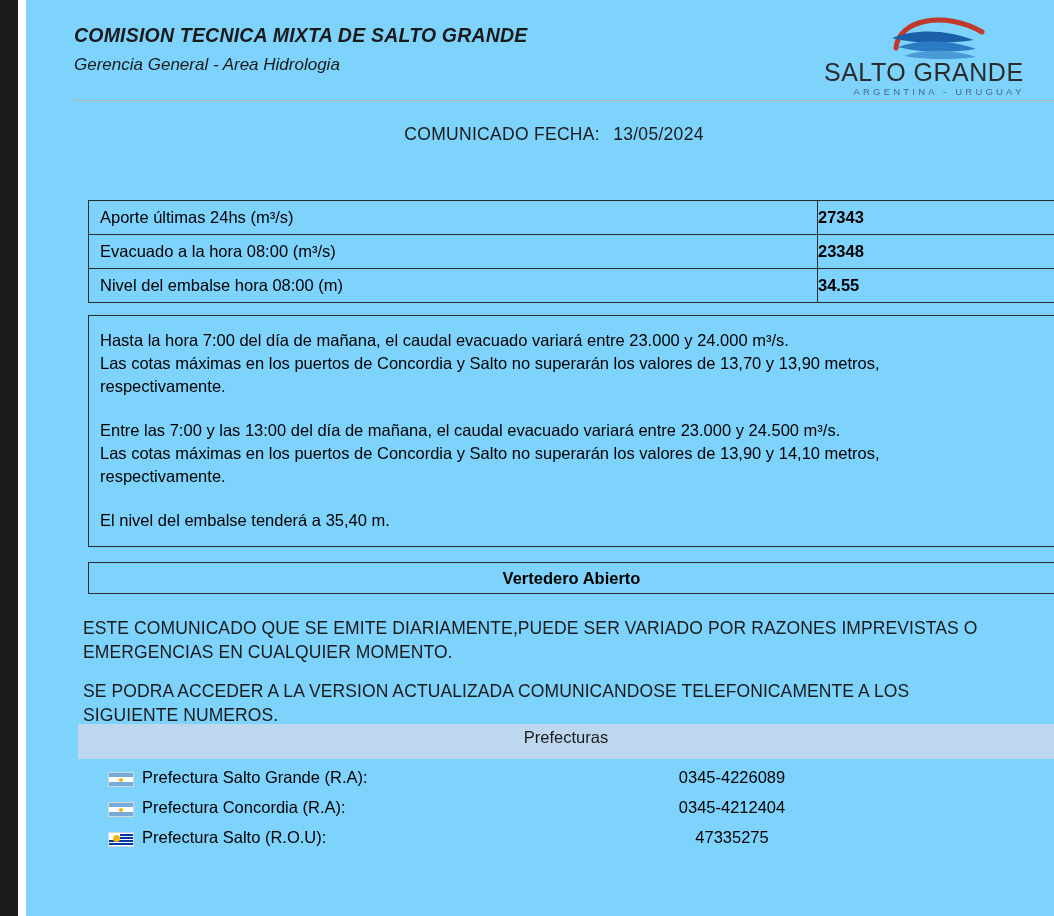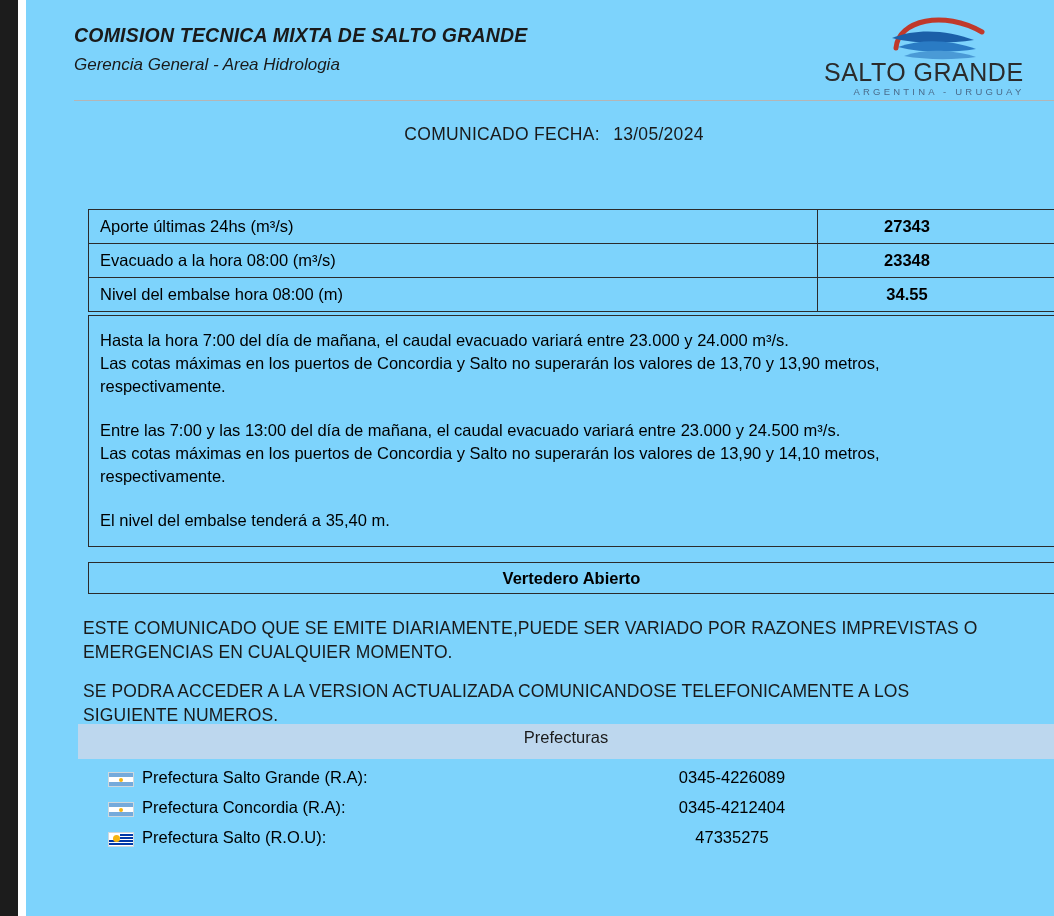--- a/index.html
+++ b/index.html
@@ -110,21 +110,21 @@
     text-align: center;
     font-size: 17.5px;
     letter-spacing: 0.3px;
     color: #1a1a1a;
   }
   .comunicado .date { margin-left: 8px; }
 
   .table {
     position: absolute;
     left: 62px;
-    top: 209px;
+    top: 200px;
     width: 966px;
     border-top: 1px solid #2b2b2b;
     border-left: 1px solid #2b2b2b;
   }
   .trow {
     display: flex;
     border-bottom: 1px solid #2b2b2b;
     height: 33px;
     align-items: center;
   }
@@ -132,21 +132,20 @@
     flex: 0 0 729px;
     padding-left: 11px;
     font-size: 16.5px;
     border-right: 1px solid #2b2b2b;
     height: 33px;
     line-height: 33px;
     box-sizing: border-box;
   }
   .tcell-value {
     flex: 1 1 auto;
-    text-align: center;
     font-size: 16.5px;
     font-weight: bold;
     padding-right: 59px;
   }
 
   .notes {
     position: absolute;
     left: 62px;
     top: 315px;
     width: 966px;

